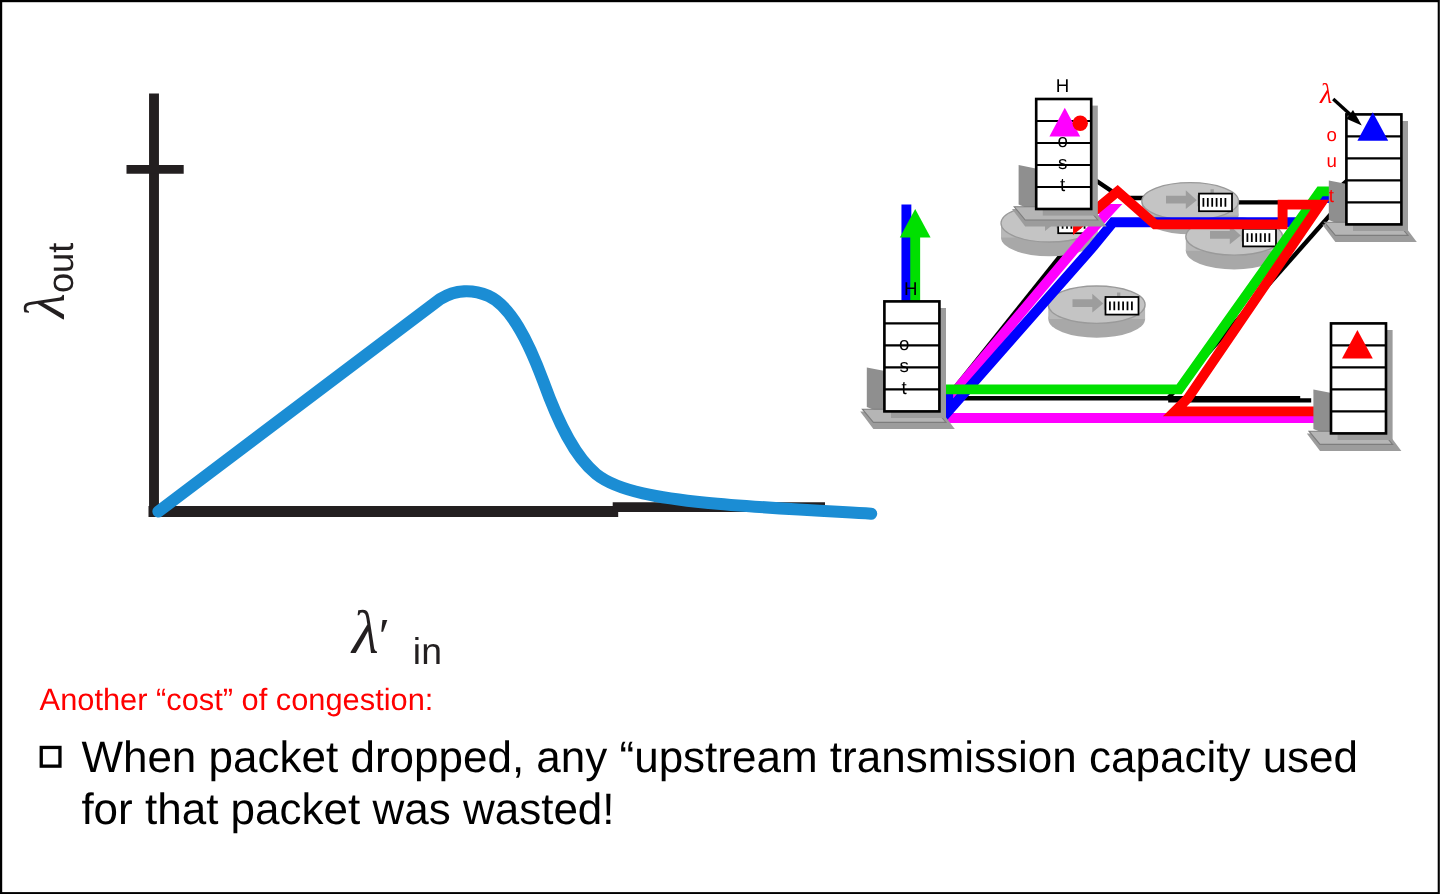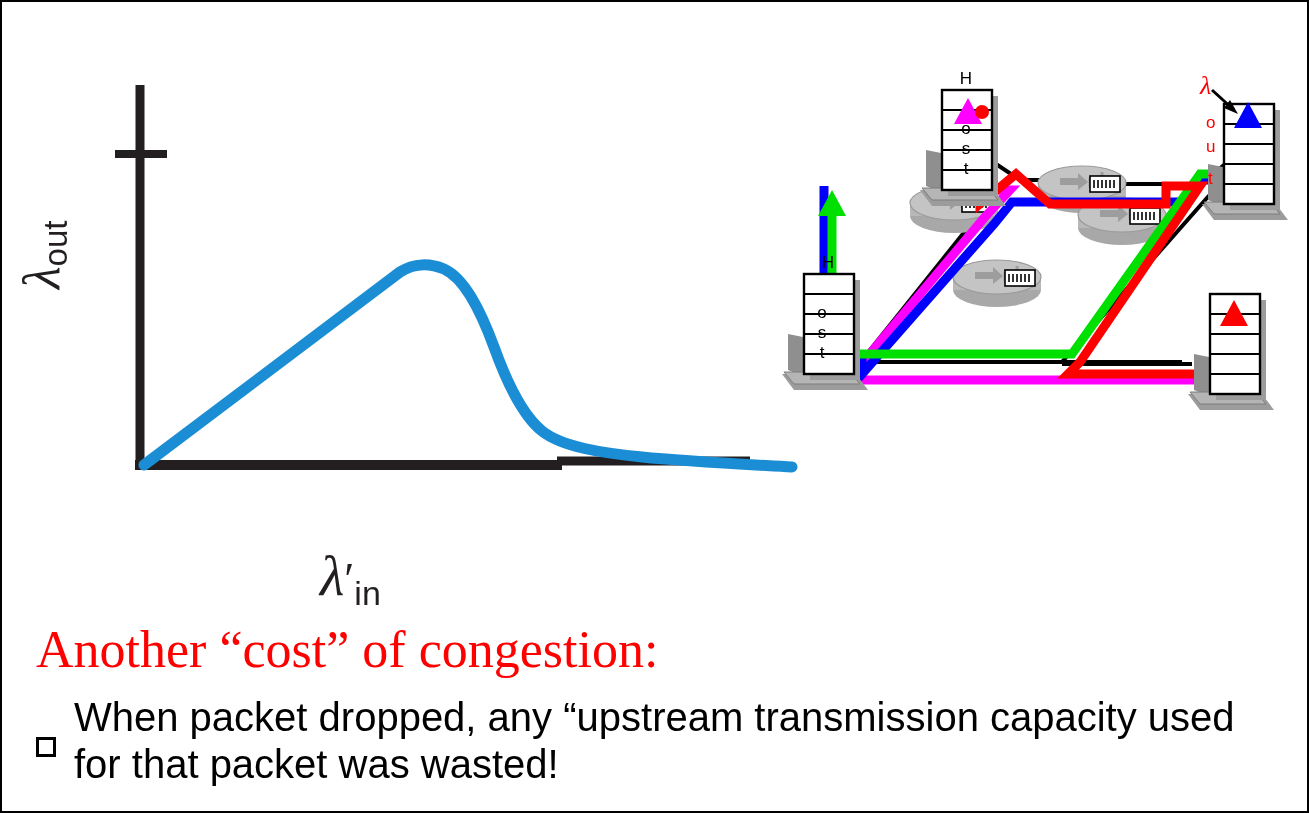--- a/index.html
+++ b/index.html
@@ -70,20 +70,21 @@
   }
   #x-axis-title .lam {
     font-family: "Liberation Serif", serif;
     font-style: italic;
   }
   #x-axis-title .prime { font-size: 46px; }
   #x-axis-title .sub {
     font-size: 34px;
     vertical-align: -0.3em;
     font-family: "Liberation Sans", sans-serif;
+    margin-left: 21px;
   }
 
   
   #network-area {
     position: absolute;
     left: 760px;
     top: 60px;
     width: 549px;
     height: 370px;
   }
@@ -91,29 +92,29 @@
 
   
   #text-block {
     position: absolute;
     left: 34px;
     top: 618px;
     width: 1250px;
   }
   #headline {
     color: #ff0000;
-    font-size: 52px;
-    font-family: Liberation Serif, serif;
+    font-size: 28px;
+    font-family: Liberation Sans, sans-serif;
     line-height: 1.15;
     margin: 0 0 14px 0;
     white-space: nowrap;
   }
   #bullet-row {
     display: flex;
-    align-items: center;
+    align-items: flex-start;
     color: #000000;
     font-size: 40px;
     line-height: 1.18;
   }
   #bullet-marker {
     flex: 0 0 auto;
     width: 20px;
     height: 20px;
     border: 3px solid #000000;
     margin: 12px 18px 0 0;

